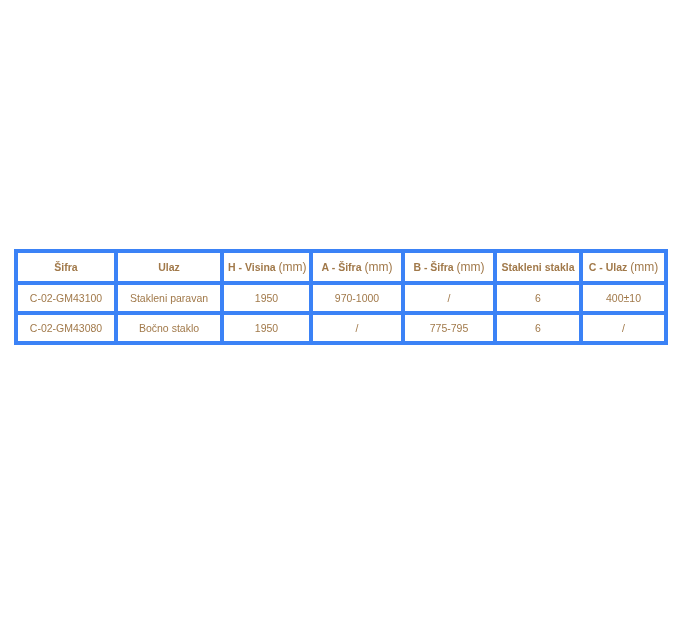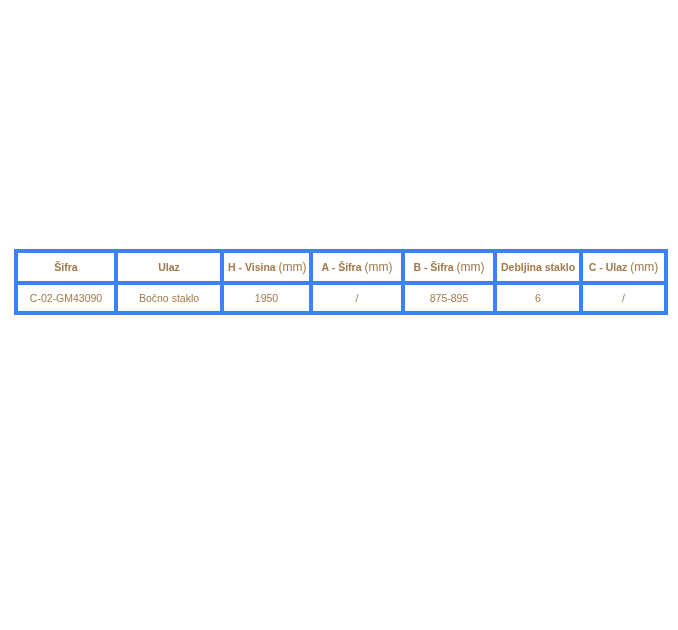--- a/index.html
+++ b/index.html
@@ -94,34 +94,43 @@
           </th>
           <th>
             <span>A - Šifra</span>
             <span class="unit">(mm)</span>
           </th>
           <th>
             <span>B - Šifra</span>
             <span class="unit">(mm)</span>
           </th>
           <th>
-            <span>Debljina staklo</span>
+            <span>Stakleni stakla</span>
           </th>
           <th>
             <span>C - Ulaz</span>
             <span class="unit">(mm)</span>
           </th>
         </tr>
       </thead>
       <tbody>
         <tr>
-          <td>C-02-GM43090</td>
+          <td>C-02-GM43100</td>
+          <td>Stakleni paravan</td>
+          <td>1950</td>
+          <td>970-1000</td>
+          <td>/</td>
+          <td>6</td>
+          <td>400±10</td>
+        </tr>
+        <tr>
+          <td>C-02-GM43080</td>
           <td>Bočno staklo</td>
           <td>1950</td>
           <td>/</td>
-          <td>875-895</td>
+          <td>775-795</td>
           <td>6</td>
           <td>/</td>
         </tr>
       </tbody>
     </table>
   </div>
 </div>
 
 </body></html>

